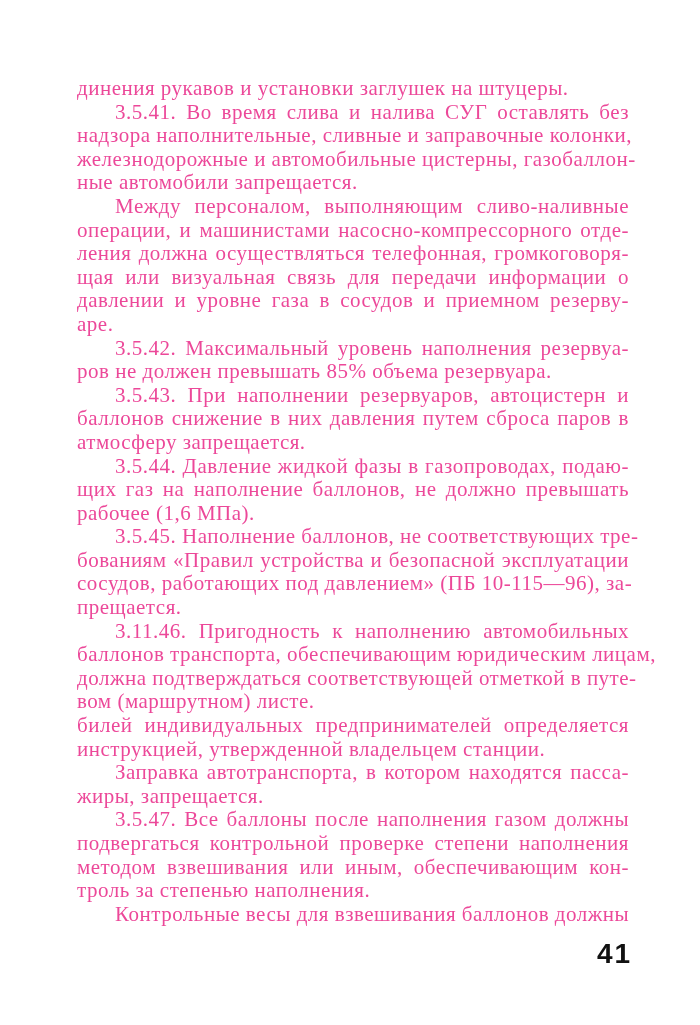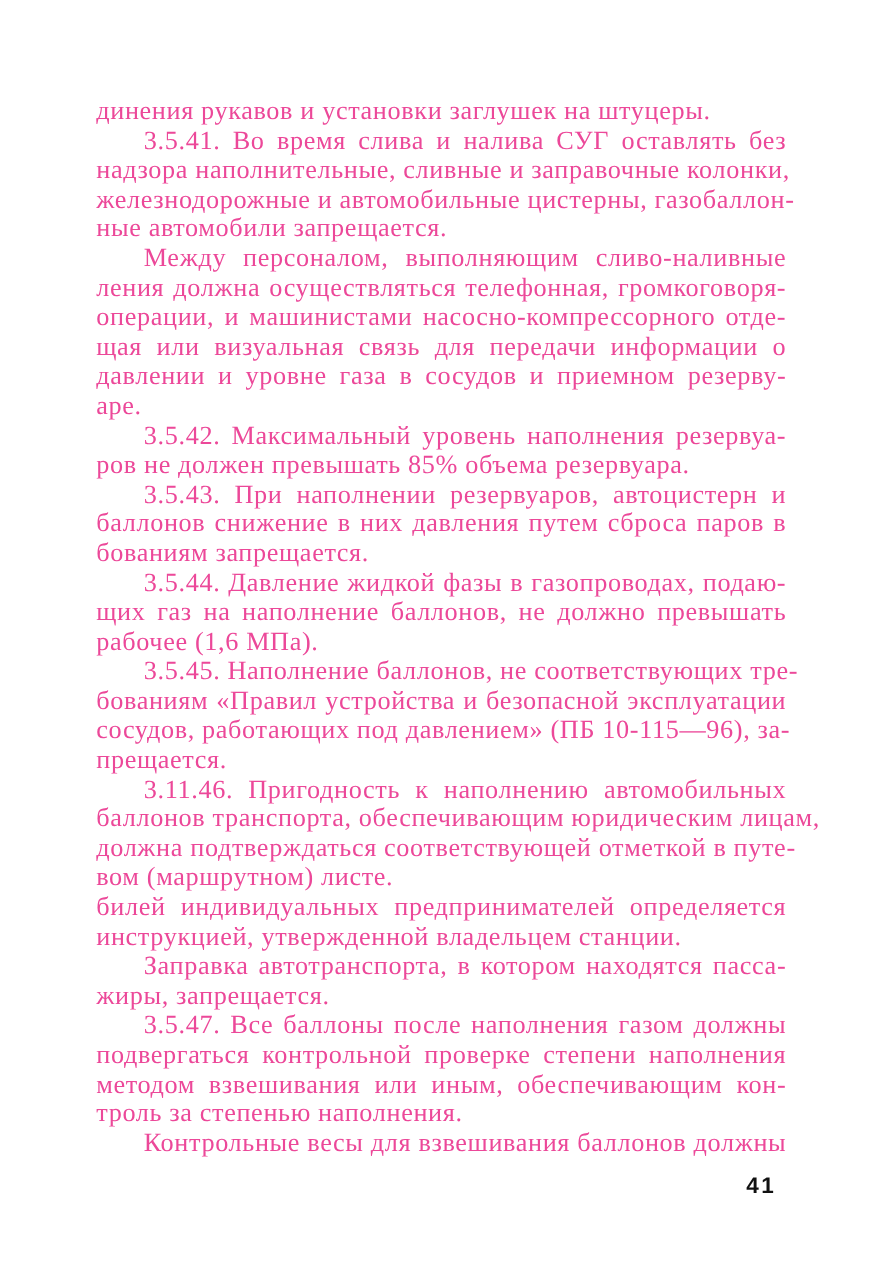--- a/index.html
+++ b/index.html
@@ -14,44 +14,44 @@
     white-space: nowrap;
     text-align: justify;
     text-align-last: justify;
     letter-spacing: 0.5px;
   }
   .line.indent { padding-left: 38px; }
   .line.last { text-align-last: left; }
   .pagenum {
     position:absolute; left:597px; top:938px;
     font-family: "Liberation Sans", sans-serif;
-    font-weight: bold; font-size: 18px; color:#111;
+    font-weight: bold; font-size: 28px; color:#111;
     letter-spacing: 2px;
   }
 </style>
 </head>
 <body>
 
 <div class="page" id="page-body">
     <div class="line last">динения рукавов и установки заглушек на штуцеры.</div>
     <div class="line indent">3.5.41. Во время слива и налива СУГ оставлять без</div>
     <div class="line">надзора наполнительные, сливные и заправочные колонки,</div>
     <div class="line">железнодорожные и автомобильные цистерны, газобаллон-</div>
     <div class="line last">ные автомобили запрещается.</div>
     <div class="line indent">Между персоналом, выполняющим сливо-наливные</div>
+    <div class="line">операции, и машинистами насосно-компрессорного отде-</div>
     <div class="line">ления должна осуществляться телефонная, громкоговоря-</div>
-    <div class="line">операции, и машинистами насосно-компрессорного отде-</div>
     <div class="line">щая или визуальная связь для передачи информации о</div>
     <div class="line">давлении и уровне газа в сосудов и приемном резерву-</div>
     <div class="line last">аре.</div>
     <div class="line indent">3.5.42. Максимальный уровень наполнения резервуа-</div>
     <div class="line last">ров не должен превышать 85% объема резервуара.</div>
     <div class="line indent">3.5.43. При наполнении резервуаров, автоцистерн и</div>
     <div class="line">баллонов снижение в них давления путем сброса паров в</div>
-    <div class="line last">бованиям запрещается.</div>
+    <div class="line last">атмосферу запрещается.</div>
     <div class="line indent">3.5.44. Давление жидкой фазы в газопроводах, подаю-</div>
     <div class="line">щих газ на наполнение баллонов, не должно превышать</div>
     <div class="line last">рабочее (1,6 МПа).</div>
     <div class="line indent">3.5.45. Наполнение баллонов, не соответствующих тре-</div>
     <div class="line">бованиям «Правил устройства и безопасной эксплуатации</div>
     <div class="line">сосудов, работающих под давлением» (ПБ 10-115—96), за-</div>
     <div class="line last">прещается.</div>
     <div class="line indent">3.11.46. Пригодность к наполнению автомобильных</div>
     <div class="line">баллонов транспорта, обеспечивающим юридическим лицам,</div>
     <div class="line">должна подтверждаться соответствующей отметкой в путе-</div>

